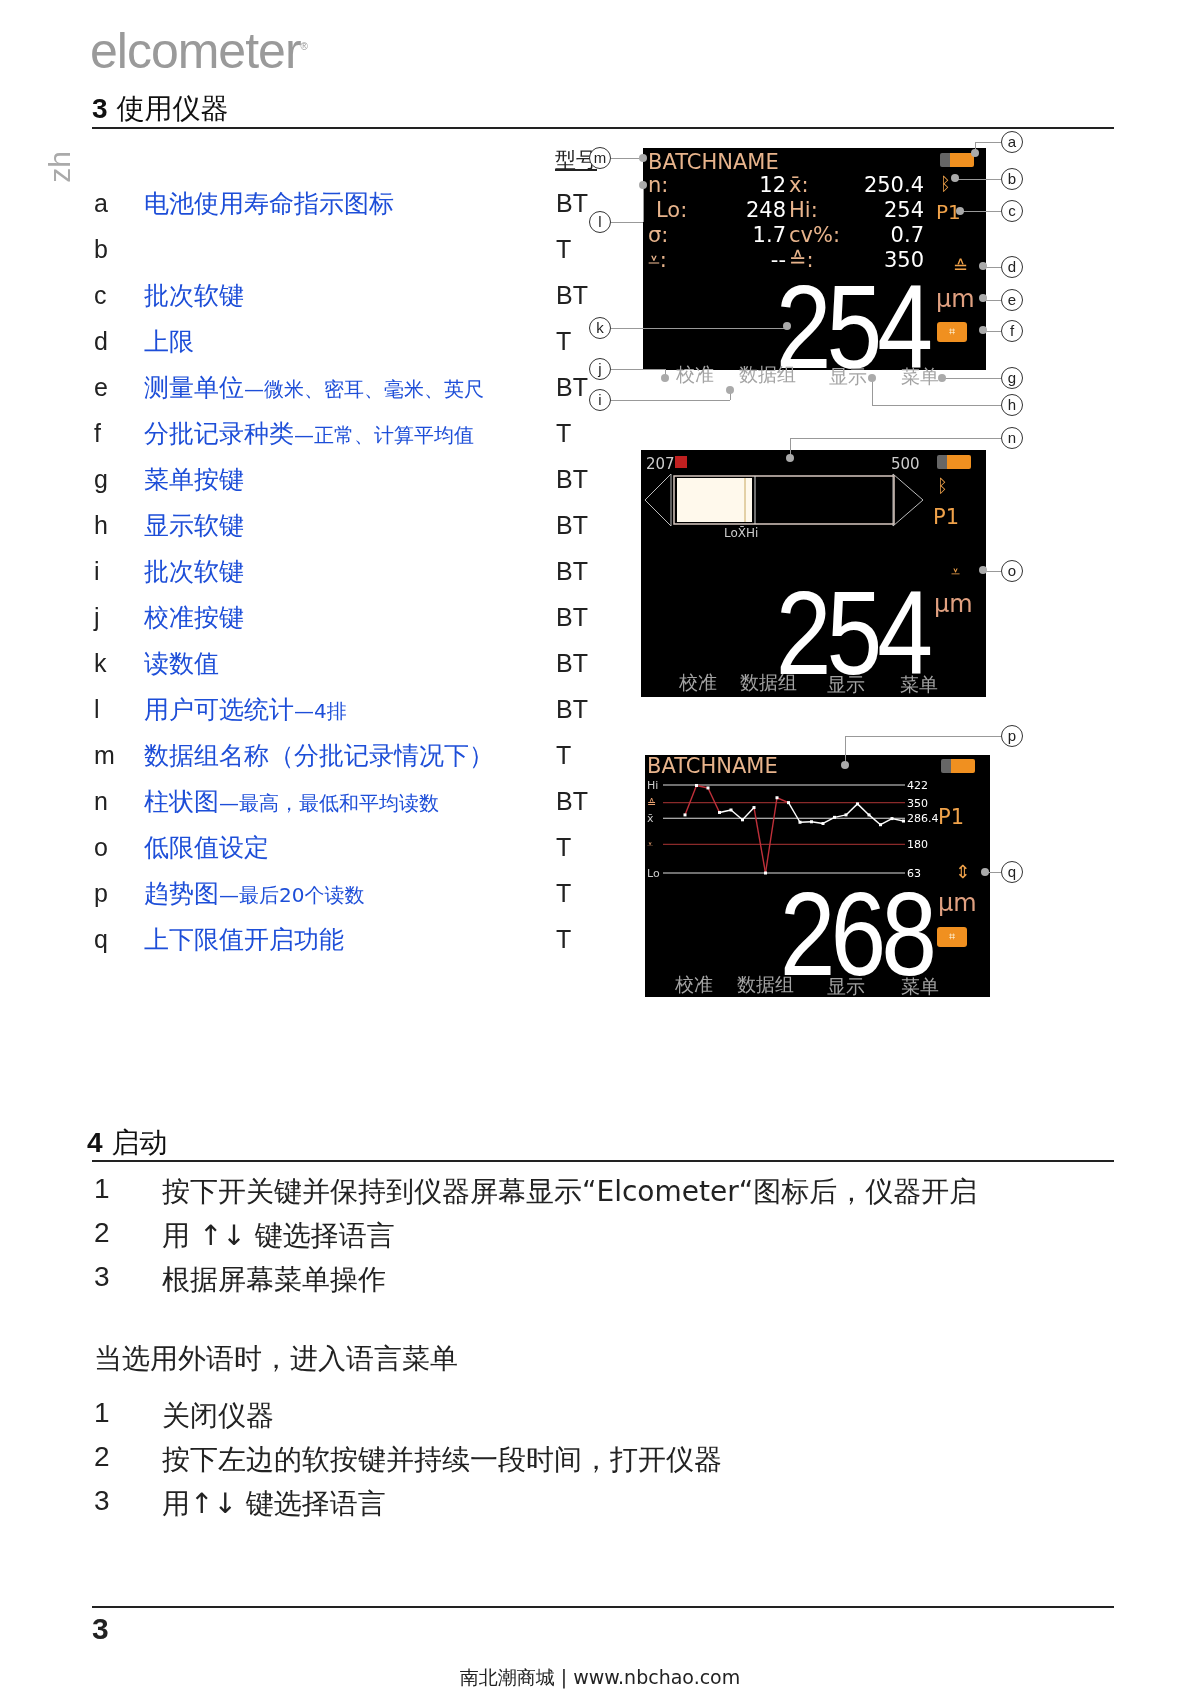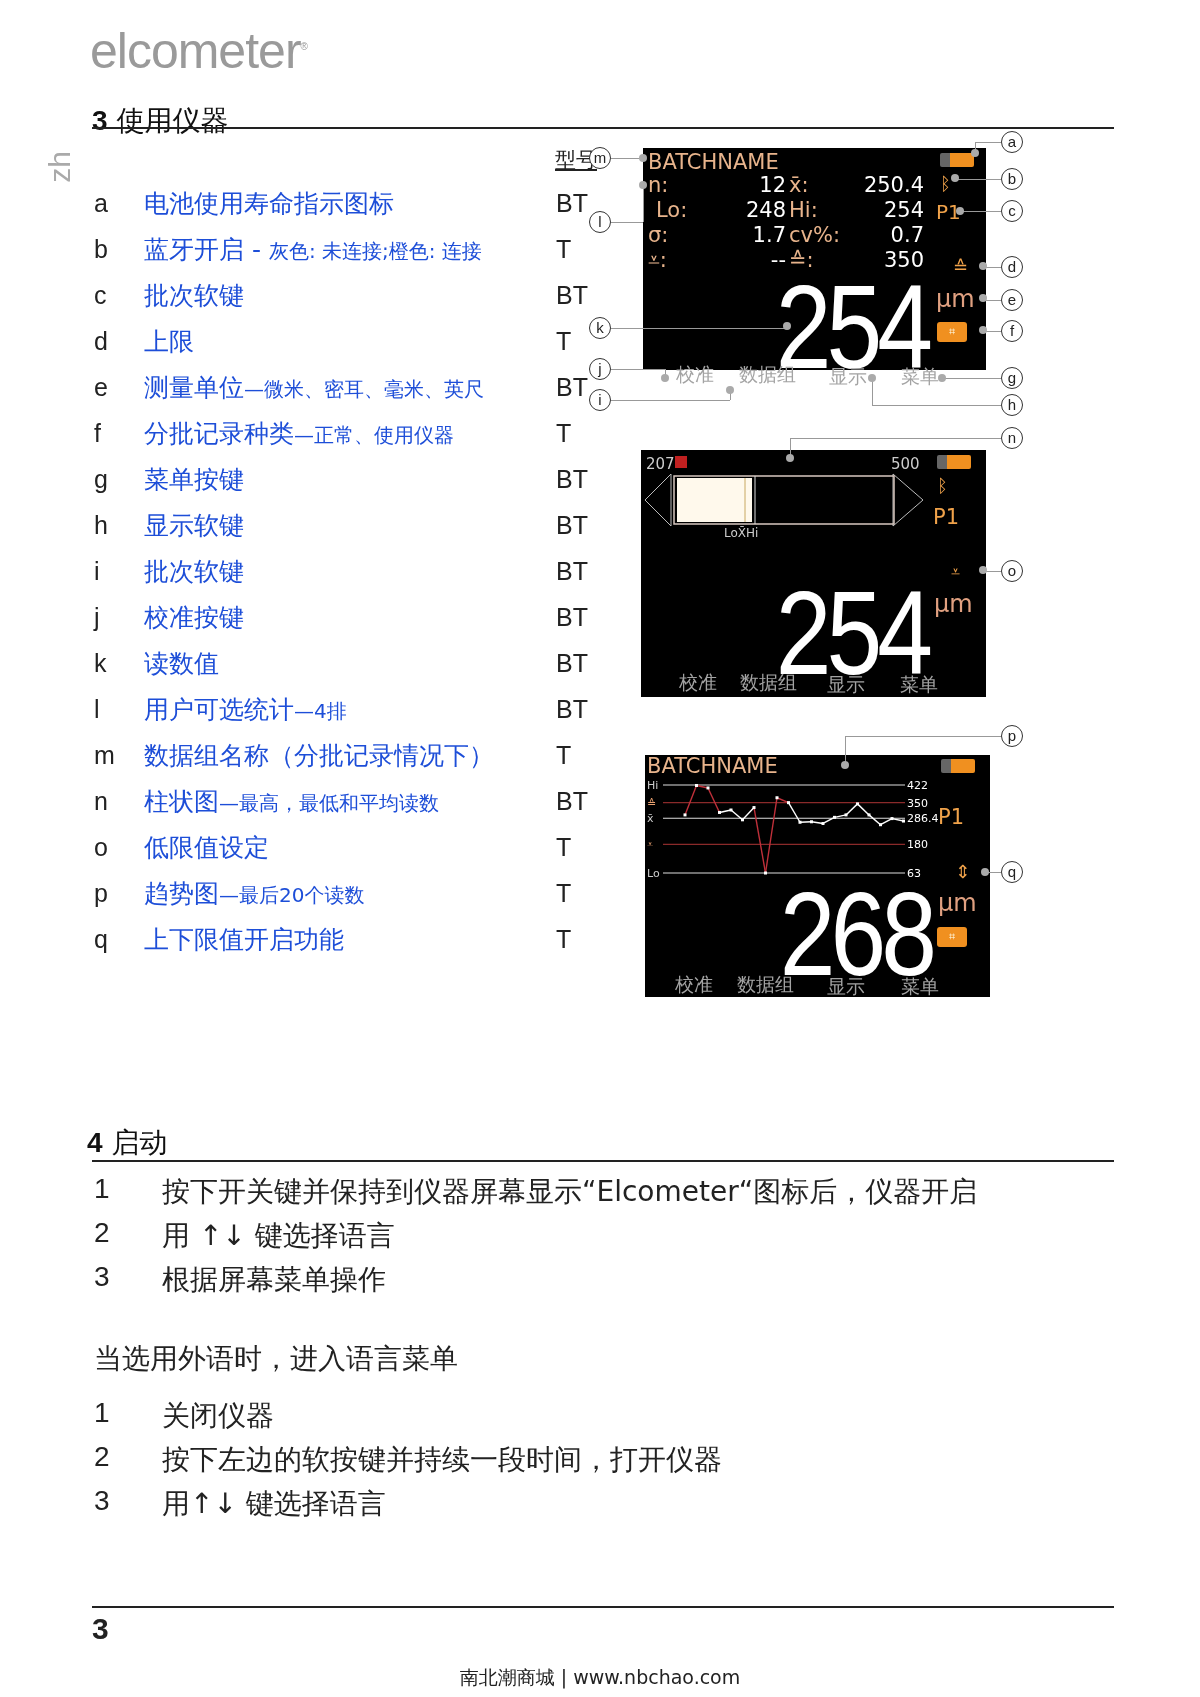--- a/index.html
+++ b/index.html
@@ -34,54 +34,53 @@
   .dot { width: 8px; height: 8px; border-radius: 50%; background: #aaa; }
 
   .step { font-size: 28px; color: #222; display: flex; }
   .step .n { width: 68px; font-family: "Liberation Sans", sans-serif; }
   .footer { left: 0; width: 1200px; top: 1665px; text-align: center; font-size: 19px; color: #222; }
 </style>
 </head>
 <body>
 
 <div class="abs logo"><span>elcometer</span><sup>®</sup></div>
-<div class="abs sec-title" style="left:92px;top:90px;margin-top:12px;"><b>3</b> <span>使用仪器</span></div>
+<div class="abs sec-title" style="left:92px;top:90px;"><b>3</b> <span>使用仪器</span></div>
 <div class="abs rule" style="left:92px;top:127px;width:1022px;"></div>
 <div class="abs zh">zh</div>
 
 <div class="abs list-head">型号</div>
 <div id="items">
     <div class="abs item" style="top: 180px;">
       <span class="key">a</span>
       <span class="desc"><span>电池使用寿命指示图标</span><small></small></span>
       <span class="model">BT</span>
     </div>
     <div class="abs item" style="top: 226px;">
       <span class="key">b</span>
-      <span class="desc"><span>蓝牙开启 - </span><small>灰色: 未连接;橙色: 连接</small></span>
       <span class="model">T</span>
     </div>
     <div class="abs item" style="top: 272px;">
       <span class="key">c</span>
       <span class="desc"><span>批次软键</span><small></small></span>
       <span class="model">BT</span>
     </div>
     <div class="abs item" style="top: 318px;">
       <span class="key">d</span>
       <span class="desc"><span>上限</span><small></small></span>
       <span class="model">T</span>
     </div>
     <div class="abs item" style="top: 364px;">
       <span class="key">e</span>
       <span class="desc"><span>测量单位</span><small>—微米、密耳、毫米、英尺</small></span>
       <span class="model">BT</span>
     </div>
     <div class="abs item" style="top: 410px;">
       <span class="key">f</span>
-      <span class="desc"><span>分批记录种类</span><small>—正常、使用仪器</small></span>
+      <span class="desc"><span>分批记录种类</span><small>—正常、计算平均值</small></span>
       <span class="model">T</span>
     </div>
     <div class="abs item" style="top: 456px;">
       <span class="key">g</span>
       <span class="desc"><span>菜单按键</span><small></small></span>
       <span class="model">BT</span>
     </div>
     <div class="abs item" style="top: 502px;">
       <span class="key">h</span>
       <span class="desc"><span>显示软键</span><small></small></span>

